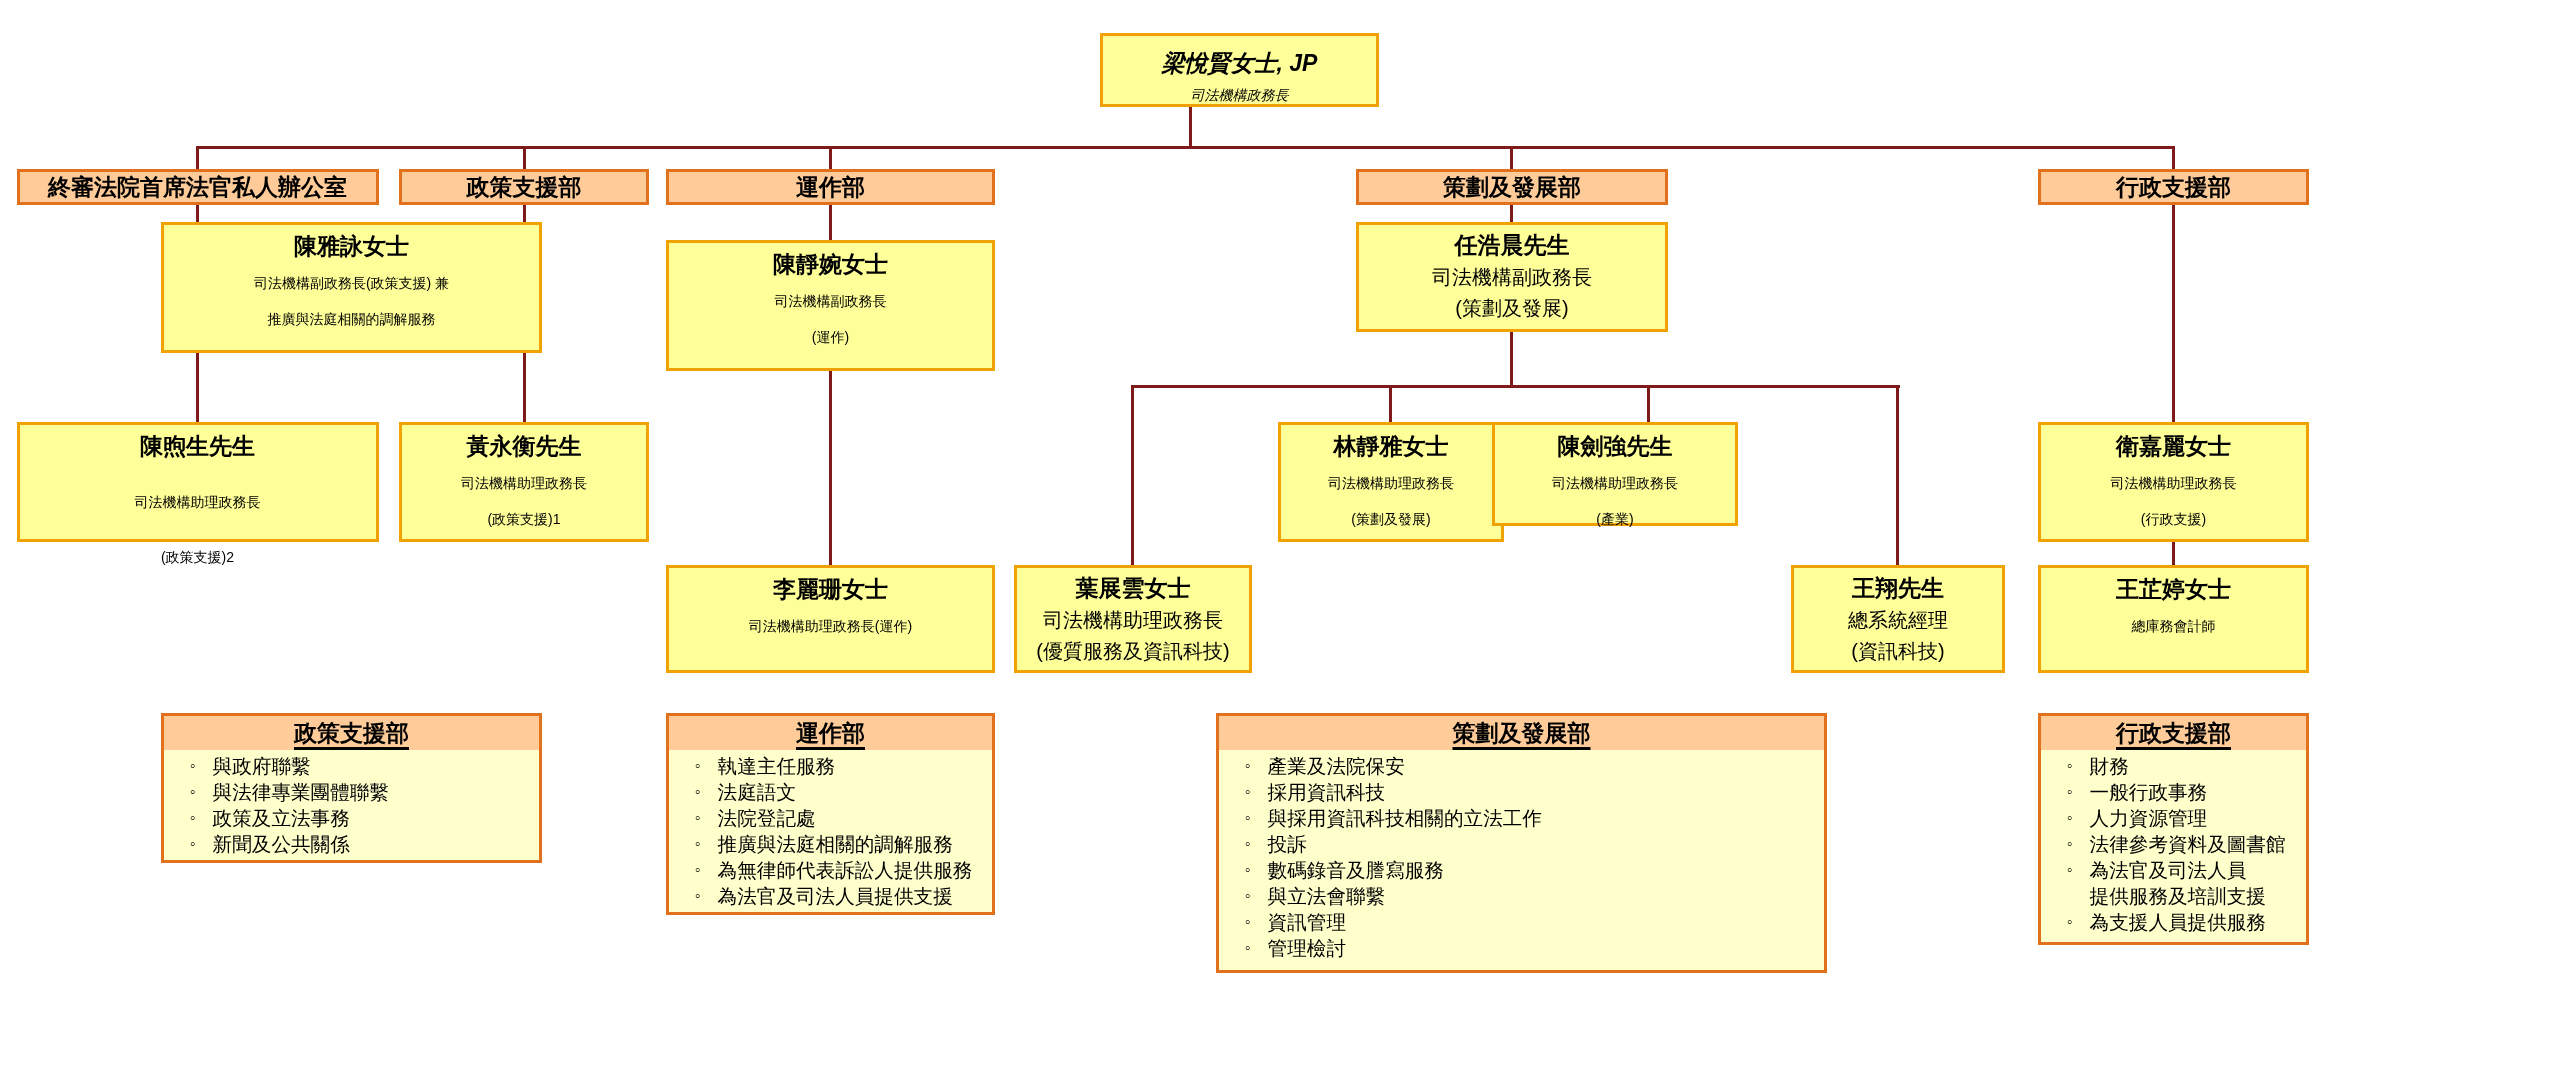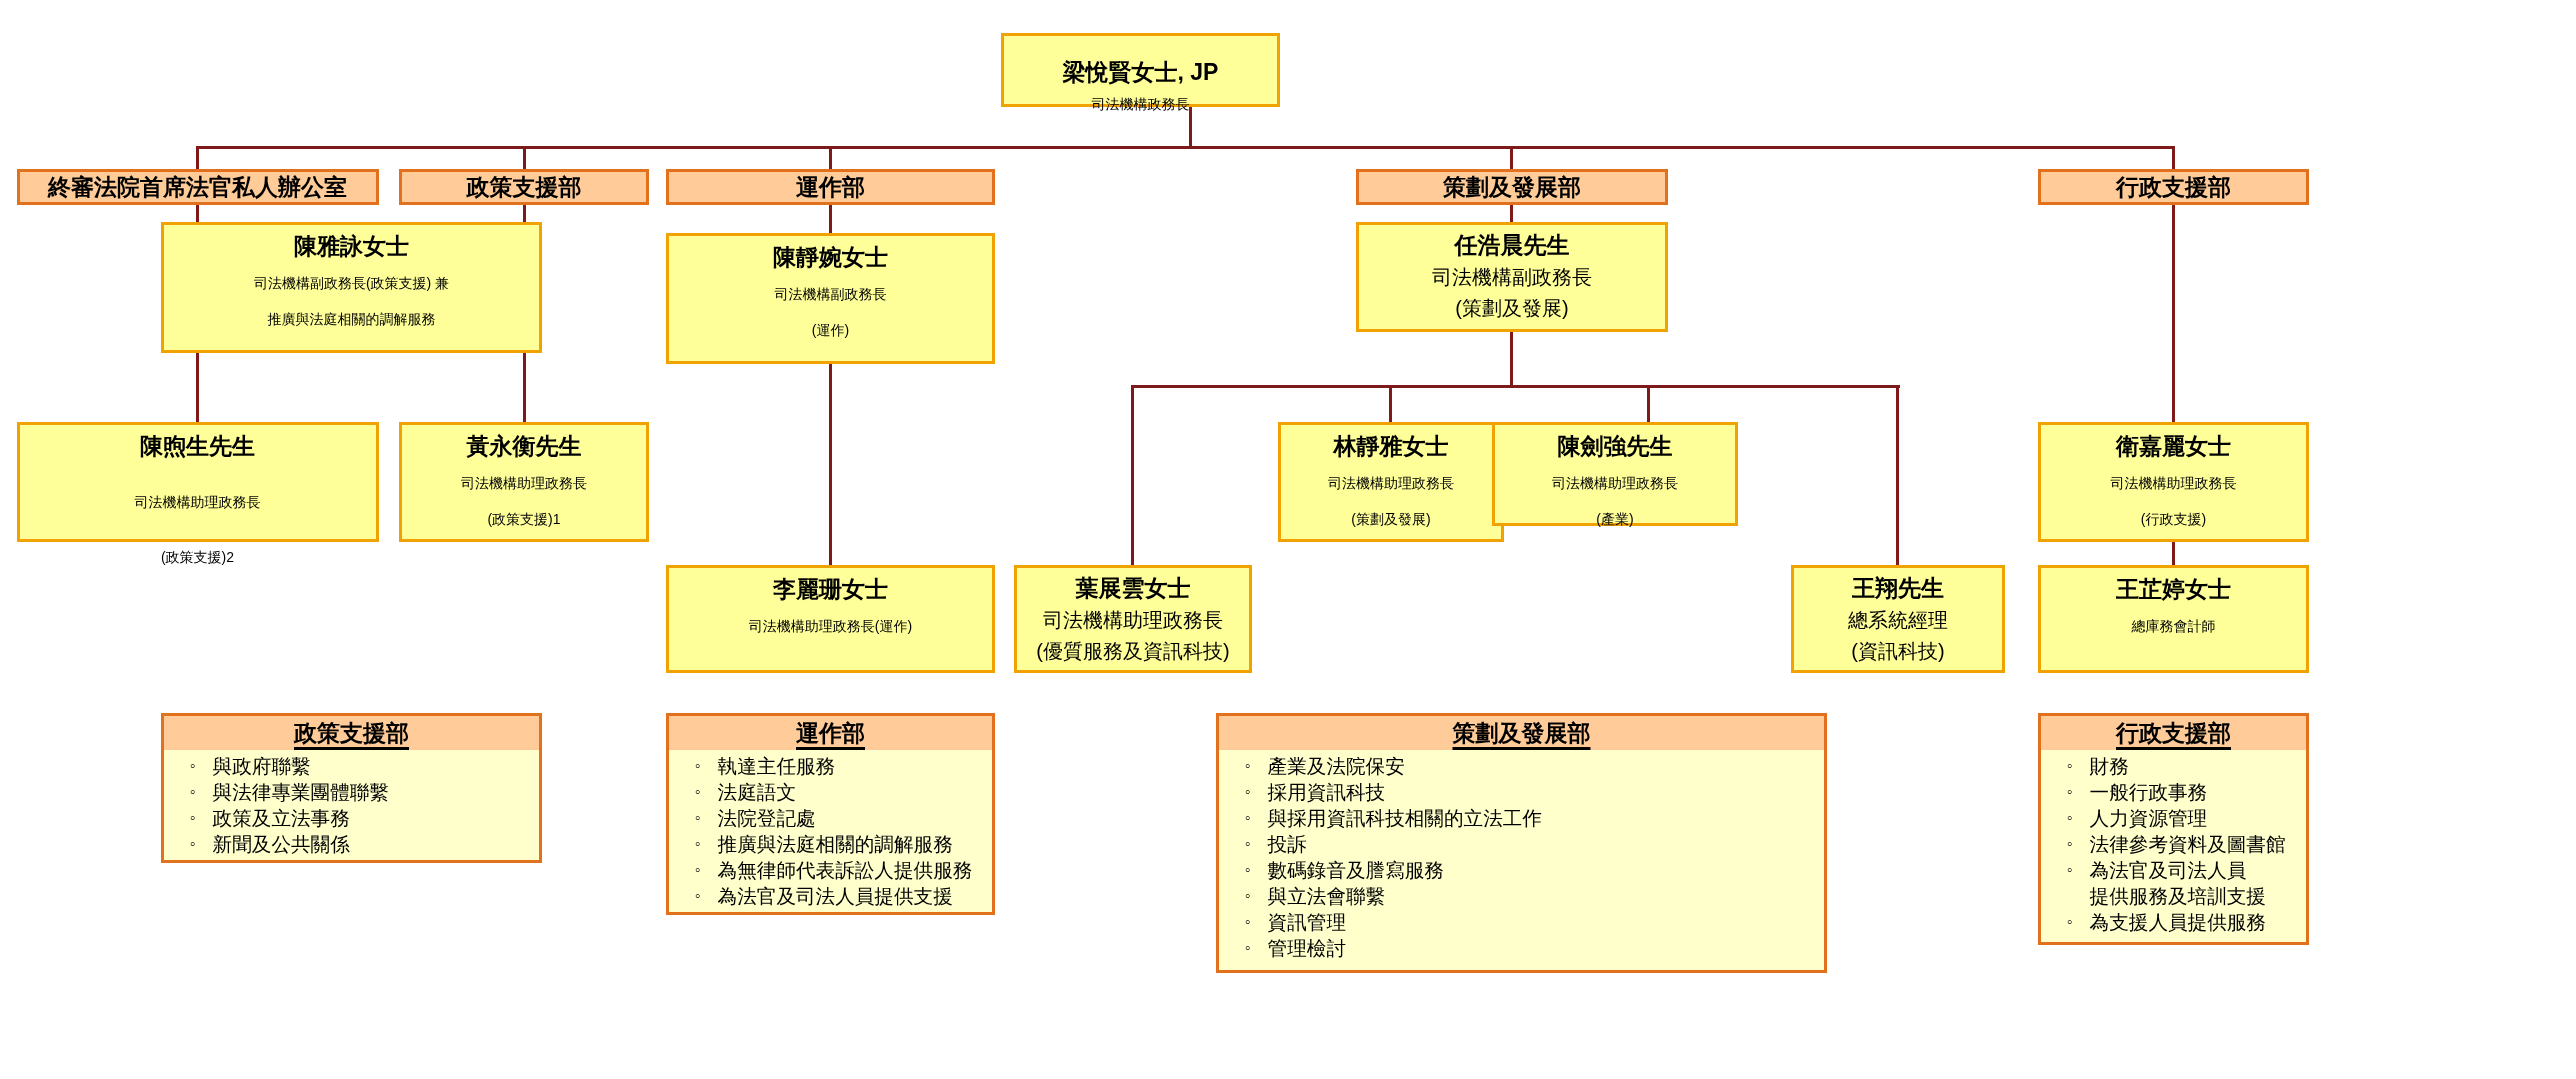--- a/index.html
+++ b/index.html
@@ -63,21 +63,21 @@
   <div class="conn" style="left:523px;top:146px;width:2.5px;height:276px;"></div>
   <div class="conn" style="left:829px;top:146px;width:2.5px;height:419px;"></div>
   <div class="conn" style="left:1510px;top:146px;width:2.5px;height:240px;"></div>
   <div class="conn" style="left:2172px;top:146px;width:2.5px;height:419px;"></div>
   <div class="conn" style="left:1133px;top:385px;width:767px;height:2.5px;"></div>
   <div class="conn" style="left:1131px;top:385px;width:2.5px;height:180px;"></div>
   <div class="conn" style="left:1389px;top:385px;width:2.5px;height:37px;"></div>
   <div class="conn" style="left:1647px;top:385px;width:2.5px;height:37px;"></div>
   <div class="conn" style="left:1896px;top:385px;width:2.5px;height:180px;"></div>
 
-  <div class="person" style="left:1001px;top:33px;width:279px;height:74px;padding-top:19px;">
+  <div class="person" style="left:1100px;top:33px;width:279px;height:74px;padding-top:10px;font-style:italic;">
     <div class="person-name" style="line-height:34px;">梁悅賢女士, JP</div>
     <div class="person-role" style="line-height:31px;">司法機構政務長</div>
   </div>
 
   <div class="dept-header" style="left:16.5px;top:169px;width:362px;height:36px;">
     <span>終審法院首席法官私人辦公室</span>
   </div>
   <div class="dept-header" style="left:399px;top:169px;width:250px;height:36px;">
     <span>政策支援部</span>
   </div>
@@ -89,21 +89,21 @@
   </div>
   <div class="dept-header" style="left:2038px;top:169px;width:271px;height:36px;">
     <span>行政支援部</span>
   </div>
 
   <div class="person" style="left:161px;top:222px;width:381px;height:131px;">
     <div class="person-name">陳雅詠女士</div>
     <div class="person-role">司法機構副政務長(政策支援) 兼</div>
     <div class="person-role">推廣與法庭相關的調解服務</div>
   </div>
-  <div class="person" style="left:666px;top:233px;width:329px;height:131px;">
+  <div class="person" style="left:666px;top:240px;width:329px;height:131px;">
     <div class="person-name">陳靜婉女士</div>
     <div class="person-role">司法機構副政務長</div>
     <div class="person-role">(運作)</div>
   </div>
   <div class="person compact" style="left:1356px;top:222px;width:312px;height:110px;">
     <div class="person-name">任浩晨先生</div>
     <div class="person-role">司法機構副政務長</div>
     <div class="person-role">(策劃及發展)</div>
   </div>
 

